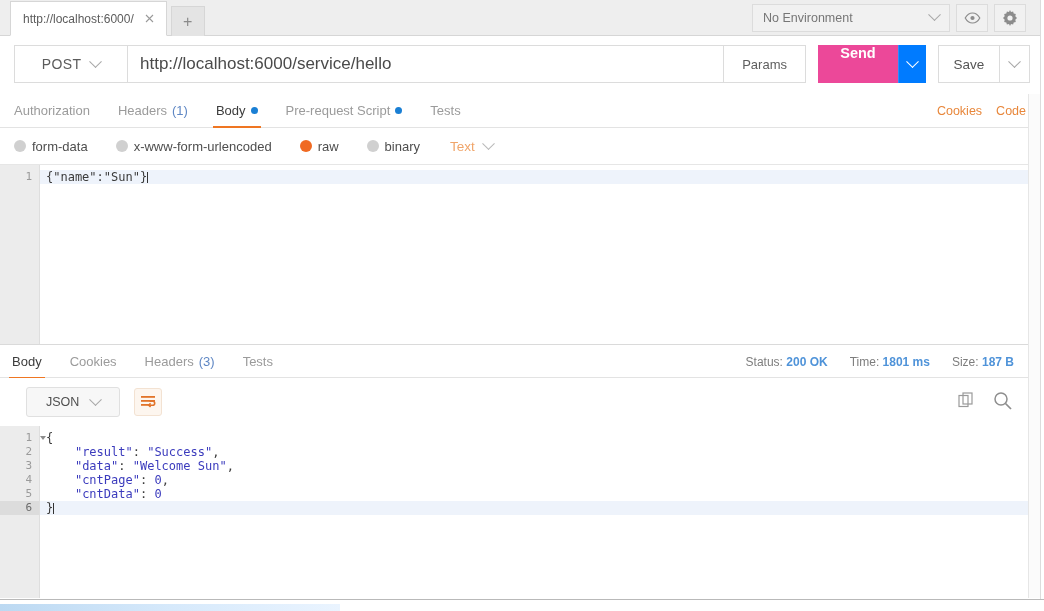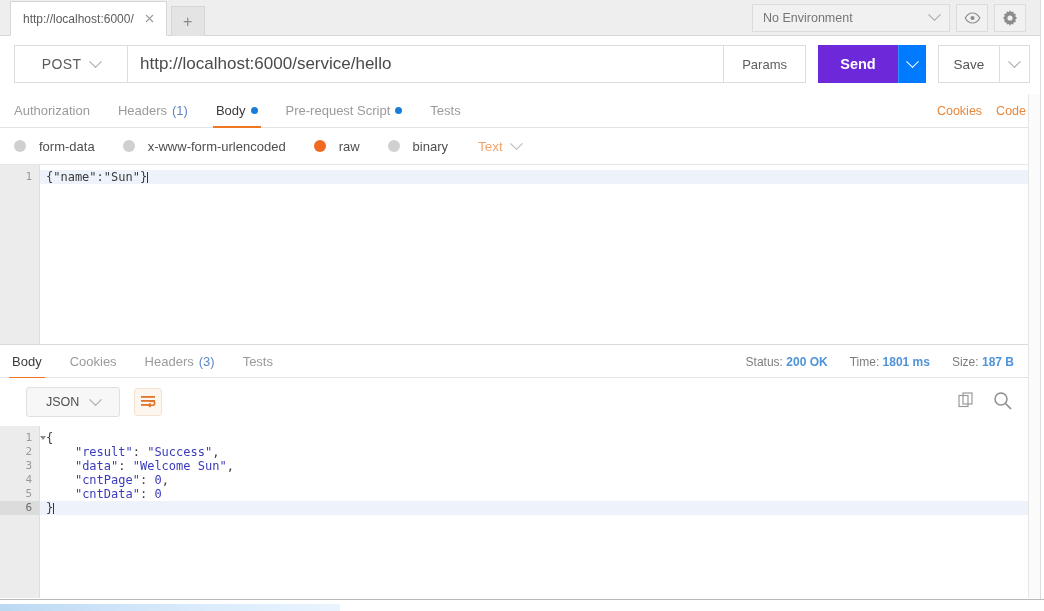--- a/index.html
+++ b/index.html
@@ -145,22 +145,22 @@
     border: 1px solid #dcdcdc;
     border-left: none;
     display: flex; align-items: center;
     font-size: 13px;
     color: #5e5e5e;
   }
   .send-group { display: flex; margin-left: 12px; }
   .send-btn {
     height: 38px;
     width: 80px;
-    background: #6d28d9;
-    display: flex; align-items: center; justify-content: center;
+    background: #ec4899;
+    display: flex; align-items: flex-start; justify-content: center;
     color: #ffffff;
     font-weight: bold;
     font-size: 14.5px;
   }
   .send-caret {
     height: 38px; width: 28px;
     background: #007bff;
     border-left: 1px solid #2b90ff;
     display: flex; align-items: center; justify-content: center;
   }
@@ -233,21 +233,21 @@
   .bodytype {
     position: absolute;
     left: 0; top: 128px;
     width: 1044px; height: 36px;
     display: flex;
     align-items: center;
     padding-left: 14px;
   }
   .radio-opt {
     display: flex; align-items: center;
-    gap: 13px;
+    gap: 6px;
     margin-right: 28px;
     font-size: 13px;
     color: #4e4e4e;
   }
   .radio {
     width: 12px; height: 12px;
     border-radius: 50%;
     background: #d0d0d0;
     display: inline-block;
   }

